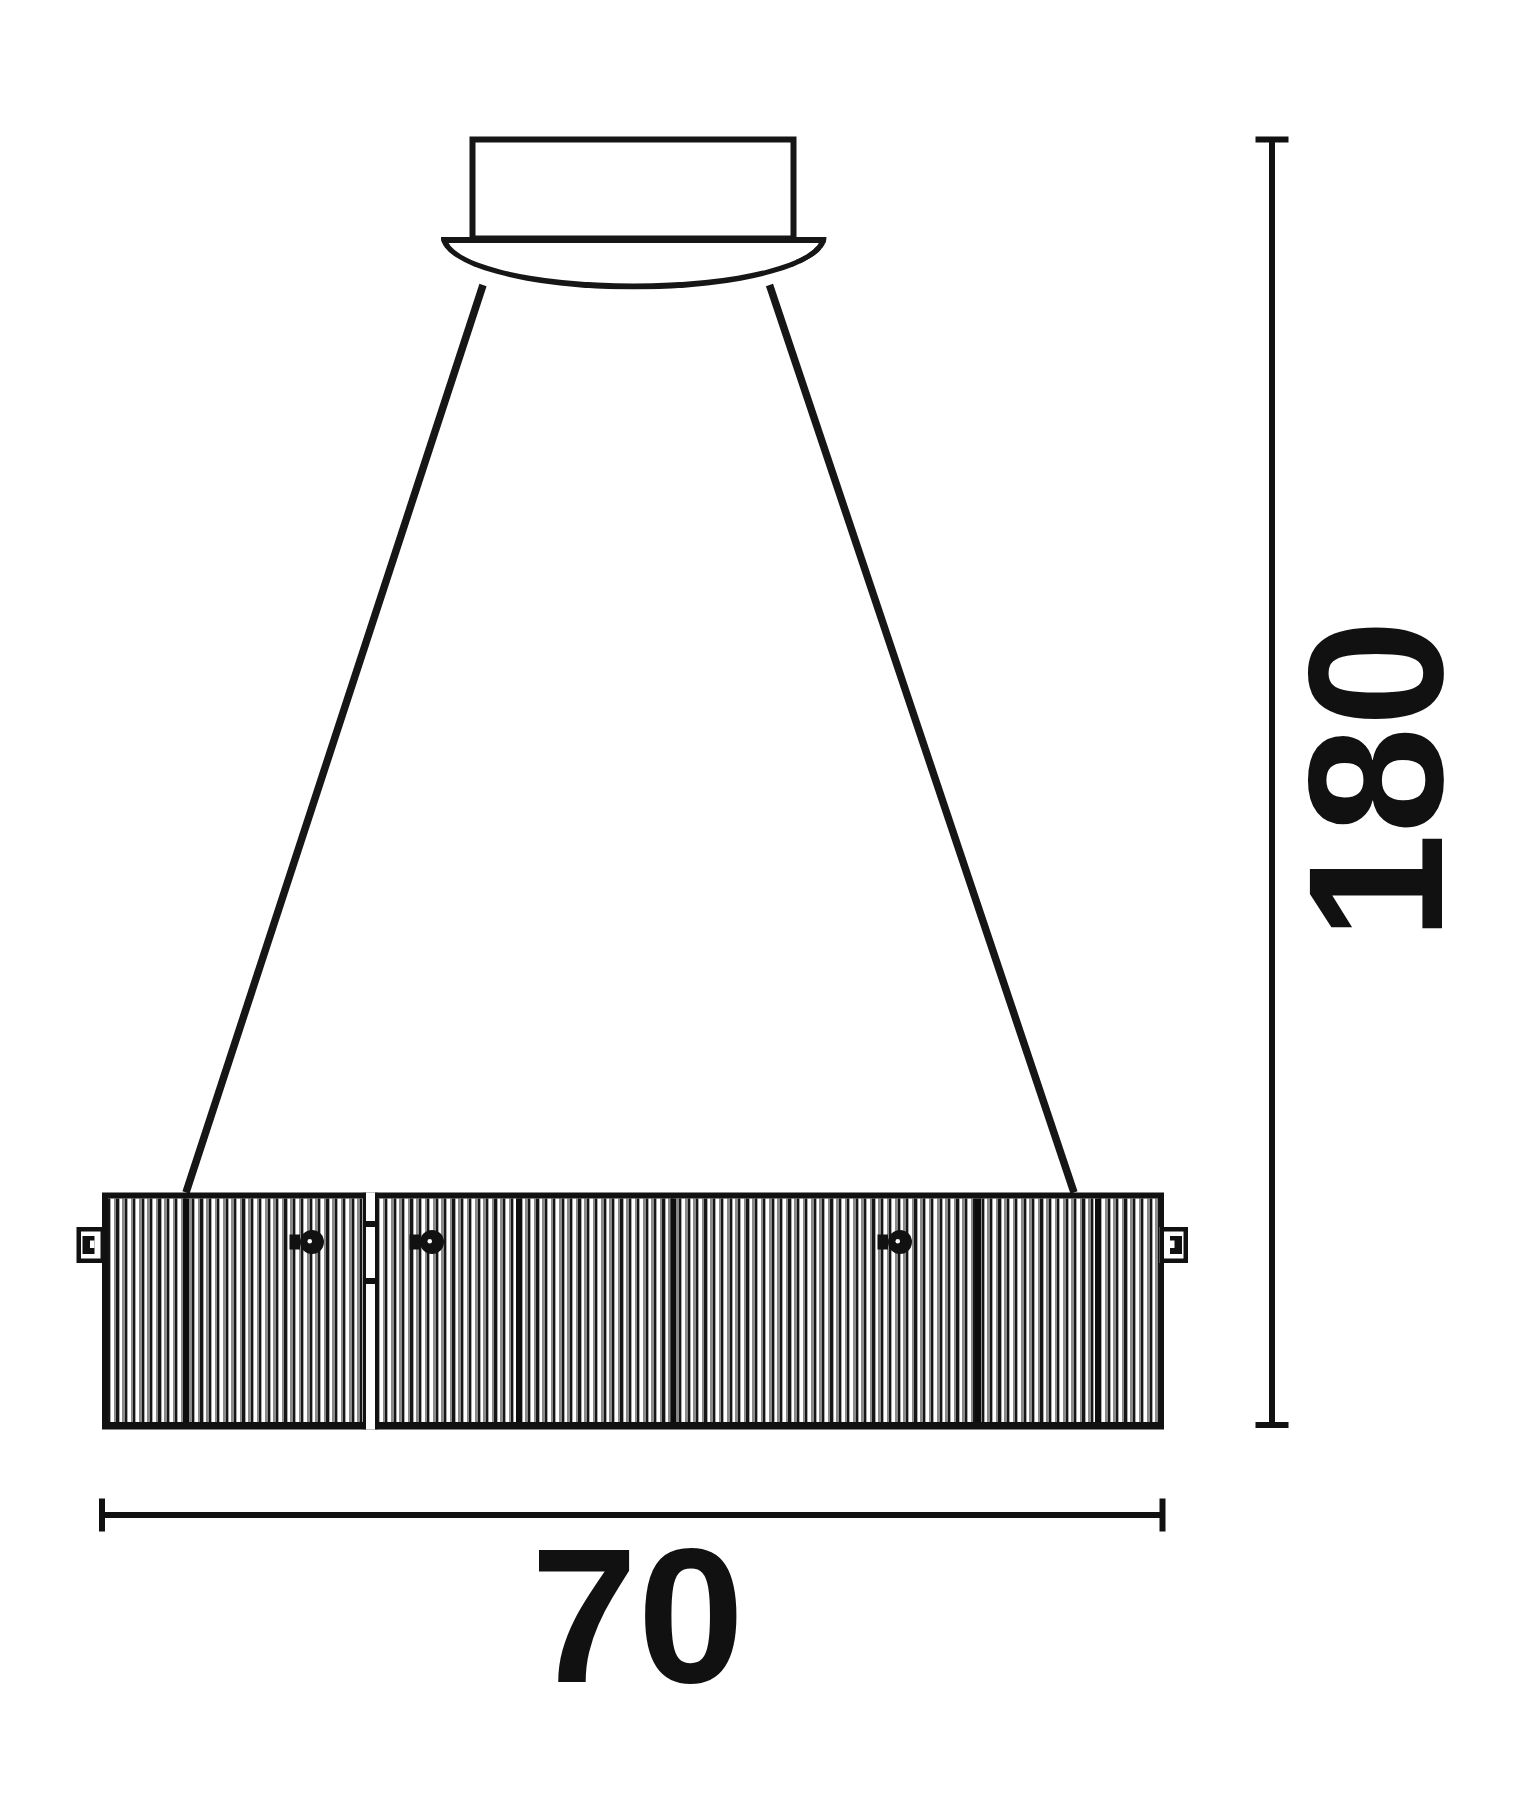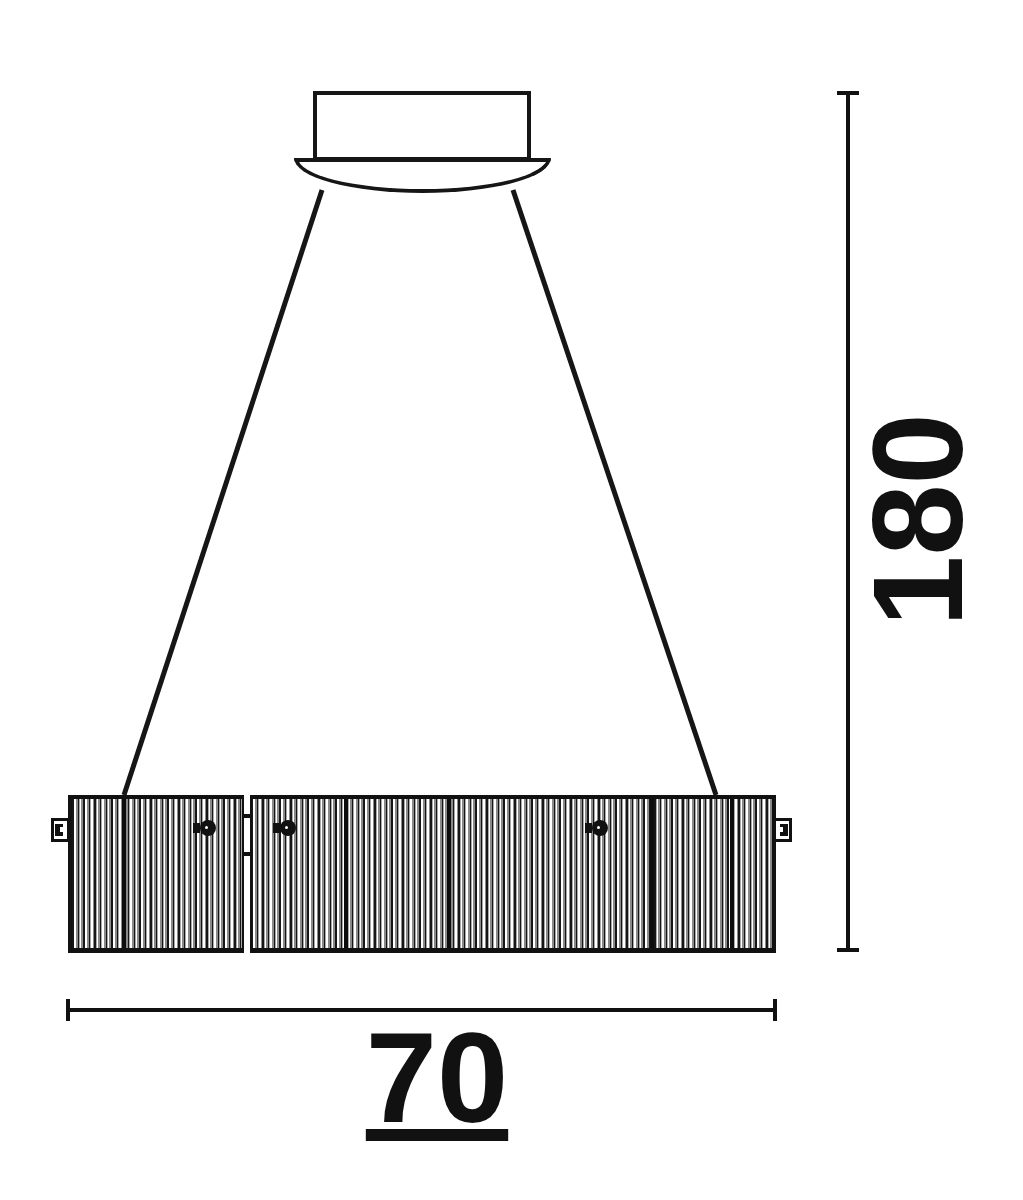--- a/index.html
+++ b/index.html
@@ -66,21 +66,21 @@
   .hcap-r   { left:773px; top:999px;  width:4px;  height:22px; }
 
   
   .dim-label{
     position:absolute; color:#111; text-align:center;
     font-weight:bold; font-size:128px; line-height:128px;
     font-family:"Liberation Sans", sans-serif;
     white-space:nowrap; z-index:5;
   }
   .height-label{ left:768px; top:456px; width:300px; height:128px; transform:rotate(-90deg); }
-  .width-label { left:287px; top:1014px; width:300px;text-decoration:underline; }
+  .width-label { left:275px; top:1014px; width:300px; }
 </style>
 </head>
 <body>
 
 <div id="canvas">
 
   <div class="canopy-body"></div>
   <div class="canopy-dish"></div>
 
   <svg class="wires" viewBox="0 0 1023 1200">

